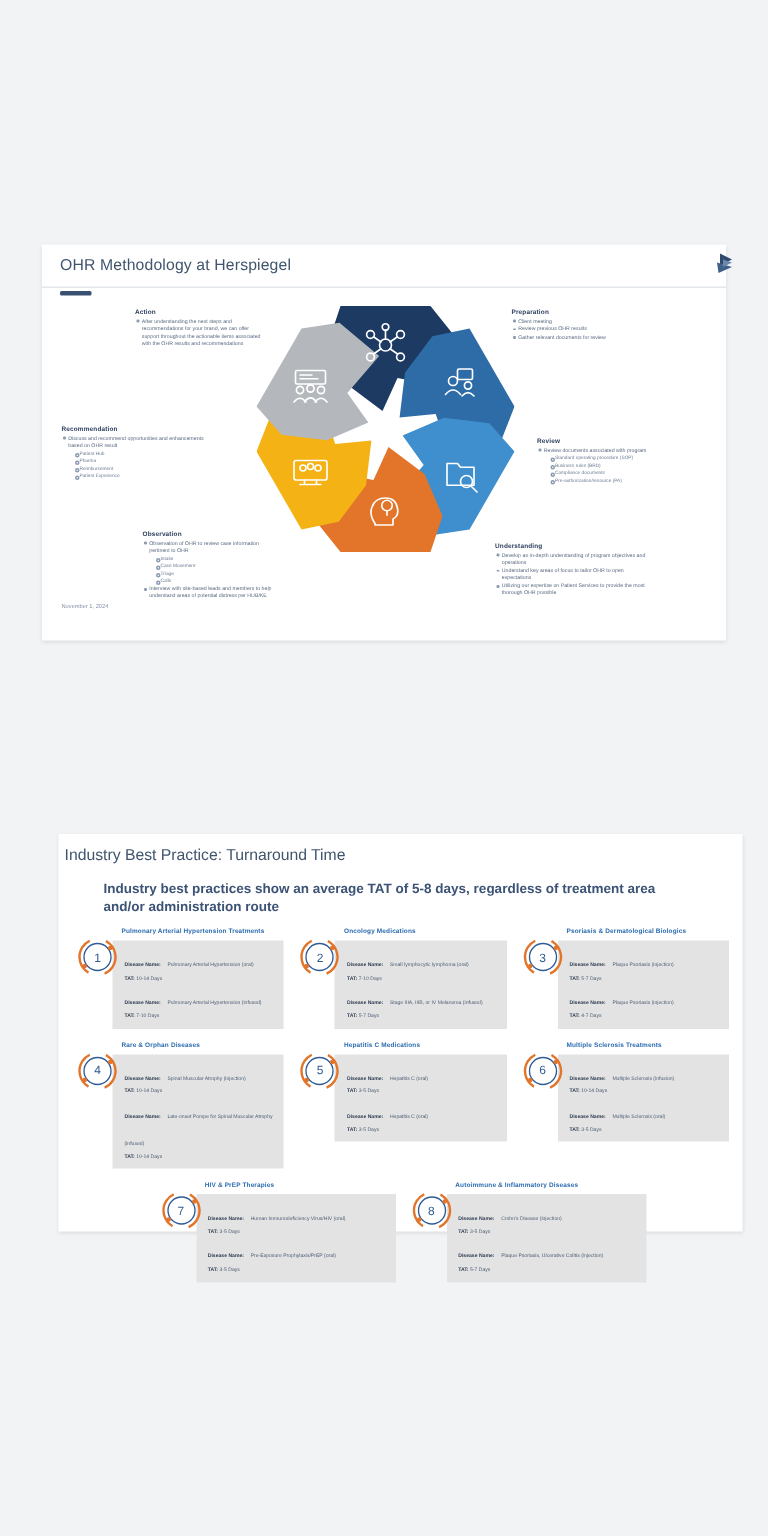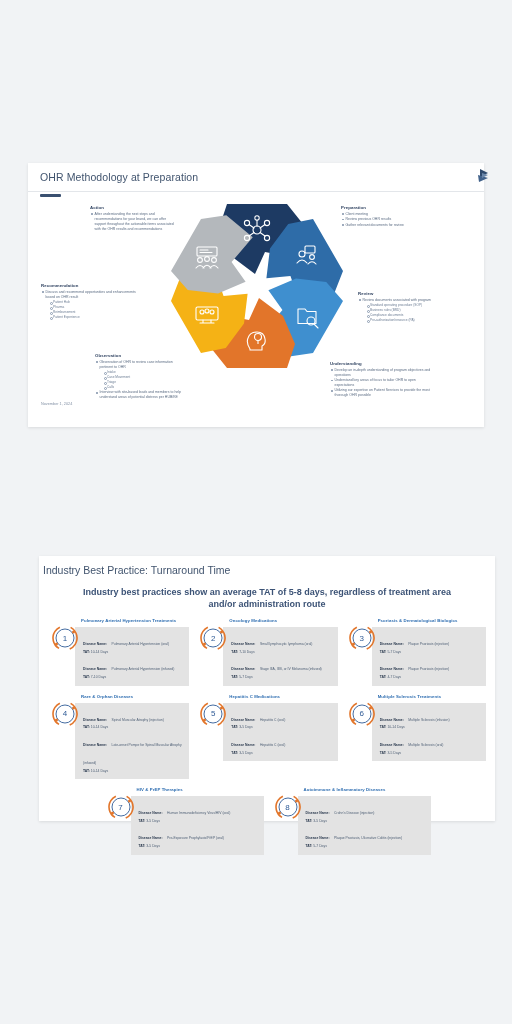--- a/index.html
+++ b/index.html
@@ -111,21 +111,20 @@
   .s2-title {
     position: absolute;
     left: 4px; top: 8px;
     font-size: 10.5px;
     color: #41546e;
   }
   .s2-subtitle {
     position: absolute;
     left: 30px; top: 30px;
     width: 396px;
-    text-align: center;
     font-size: 9px;
     font-weight: bold;
     line-height: 1.38;
     color: #3c5376;
   }
 
   .tat-grid {
     position: absolute;
     left: 9px; top: 62px;
     width: 438px;
@@ -198,21 +197,21 @@
     margin-top: .8px;
   }
   .entry .tat b { color: #2b3a4f; }
 </style>
 </head>
 <body>
 
 <div class="slide" id="slide-1">
 
   <div class="s1-header">
-    <div class="s1-title">OHR Methodology at Preparation</div>
+    <div class="s1-title">OHR Methodology at Herspiegel</div>
     <div class="s1-logo">
       <svg width="22" height="20" viewBox="0 0 22 20">
         <path d="M14 2 L22 6 L14 10 Z" fill="#2f4a6d"></path>
         <path d="M12 8 L22 11 L13 15 Z" fill="#41618a"></path>
         <path d="M16 6 L22 8 L16 11 Z" fill="#6b87aa"></path>
       </svg>
     </div>
   </div>
   <div class="accent-bar"></div>
 

